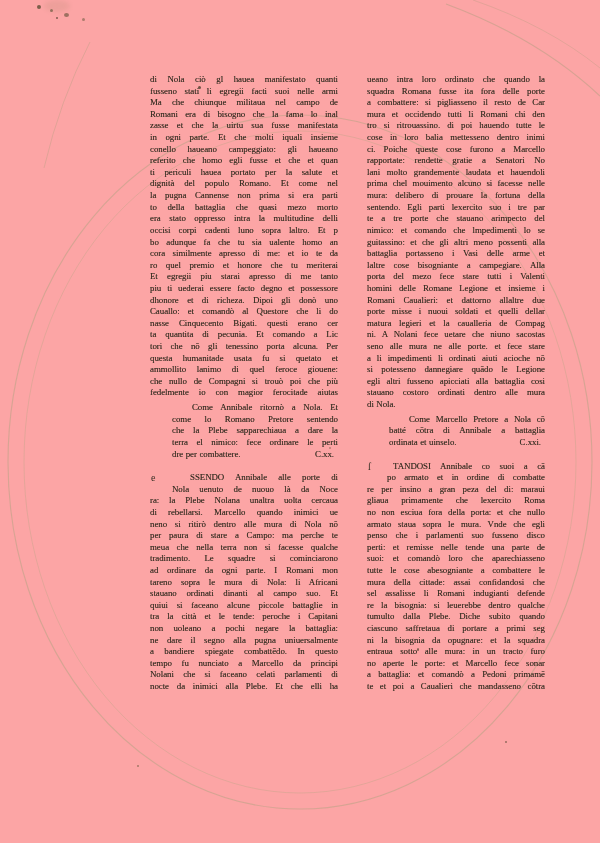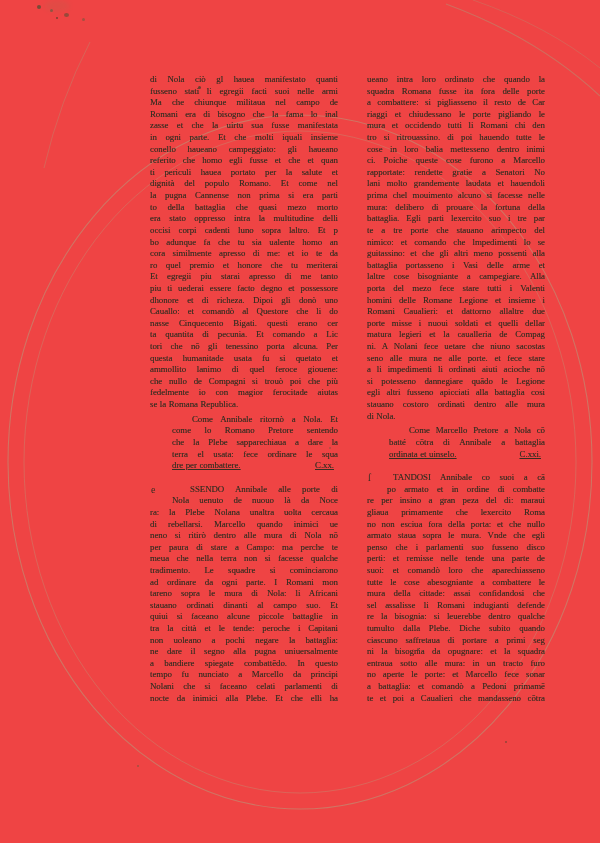--- a/index.html
+++ b/index.html
@@ -6,40 +6,40 @@
   html,body{margin:0;padding:0;}
   .page{
     position:relative;width:600px;height:843px;overflow:hidden;
     background:
       radial-gradient(95% 78% at 42% 38%, rgba(250,245,226,.55) 0%, rgba(250,245,226,0) 72%),
       linear-gradient(105deg, rgba(150,128,84,.20) 0%, rgba(150,128,84,0) 7%),
       linear-gradient(255deg, rgba(120,98,58,.30) 0%, rgba(120,98,58,0) 9%),
       linear-gradient(0deg,   rgba(116,95,56,.34) 0%, rgba(116,95,56,0) 11%),
       linear-gradient(180deg, rgba(152,132,90,.16) 0%, rgba(152,132,90,0) 6%),
       #e7decp;
-    background-color:#ef4444;
+    background-color:#fca5a5;
     font-family:"Liberation Serif","DejaVu Serif",serif;
     color:#362e22;
   }
   .col{position:absolute;top:74px;}
   #col-left{left:150px;width:188px;}
   #col-right{left:367px;width:178px;}
   .ln{
     font-size:8.9px;line-height:11.62px;height:11.62px;overflow:hidden;
     text-align:justify;text-align-last:justify;
     letter-spacing:-0.05px;word-spacing:0.35px;
     text-shadow:0 0 0.35px rgba(54,46,34,.55);
   }
   .ln.short{text-align-last:left;}
   .block{position:relative;}
   .rubric{margin-top:3px;}
   .chapter_start{margin-top:12px;}
   .r-first{padding-left:42px;}
   .r-rest{padding-left:22px;}
-  .r-last{display:flex;justify-content:space-between;padding-left:22px;text-align-last:auto;text-decoration:underline;}
+  .r-last{display:flex;justify-content:space-between;padding-left:22px;text-align-last:auto;}
   .r-last .num{padding-right:4px;}
   #col-left .ind0{padding-left:40px;}
   #col-left .ind1{padding-left:22px;}
   #col-right .ind0{padding-left:26px;}
   #col-right .ind1{padding-left:20px;}
   .guide{position:absolute;left:1px;top:0;font-size:10px;line-height:11.62px;}
   .overlay{position:absolute;left:0;top:0;pointer-events:none;}
   .speck{position:absolute;border-radius:50%;pointer-events:none;}
 </style>
 </head>
@@ -90,27 +90,26 @@
         <div class="ln">piu ti uederai essere facto degno et possessore</div>
         <div class="ln">dhonore et di richeza. Dipoi gli donò uno</div>
         <div class="ln">Cauallo: et comandò al Questore che li do</div>
         <div class="ln">nasse Cinquecento Bigati. questi erano cer</div>
         <div class="ln">ta quantita di pecunia. Et comando a Lic</div>
         <div class="ln">tori che nō gli tenessino porta alcuna. Per</div>
         <div class="ln">questa humanitade usata fu si quetato et</div>
         <div class="ln">ammollito lanimo di quel feroce giouene:</div>
         <div class="ln">che nullo de Compagni si trouò poi che più</div>
         <div class="ln">fedelmente io con magior ferocitade aiutas</div>
-        <div class="ln short">se la Romana Republica.</div>
       </div>
       <div class="block rubric">
         <div class="ln r-first">Come Annibale ritornò a Nola. Et</div>
         <div class="ln r-rest">come lo Romano Pretore sentendo</div>
         <div class="ln r-rest">che la Plebe sapparechiaua a dare la</div>
-        <div class="ln r-rest">terra el usata: fece ordinare le squa</div>
+        <div class="ln r-rest">terra el nimico: fece ordinare le perti</div>
         <div class="ln r-last">
           <span>dre per combattere.</span>
           <span class="num">C.xx.</span>
         </div>
       </div>
       <div class="block chapter_start">
         <span class="guide">e</span>
         <div class="ln ind0">SSENDO Annibale alle porte di</div>
         <div class="ln ind1">Nola uenuto de nuouo là da Noce</div>
         <div class="ln">ra: la Plebe Nolana unaltra uolta cercaua</div>
@@ -130,30 +129,29 @@
         <div class="ln">tempo fu nunciato a Marcello da principi</div>
         <div class="ln">Nolani che si faceano celati parlamenti di</div>
         <div class="ln">nocte da inimici alla Plebe. Et che elli ha</div>
       </div>
     </div>
   <div class="col" id="col-right">
       <div class="block body">
         <div class="ln">ueano intra loro ordinato che quando la</div>
         <div class="ln">squadra Romana fusse ita fora delle porte</div>
         <div class="ln">a combattere: si pigliasseno il resto de Car</div>
-        <div class="ln">riaggi et chiudessano le porte pigliando le</div>
         <div class="ln">mura et occidendo tutti li Romani chi den</div>
         <div class="ln">tro si ritrouassino. di poi hauendo tutte le</div>
         <div class="ln">cose in loro balia mettesseno dentro inimi</div>
         <div class="ln">ci. Poiche queste cose furono a Marcello</div>
         <div class="ln">rapportate: rendette gratie a Senatori No</div>
         <div class="ln">lani molto grandemente laudata et hauendoli</div>
         <div class="ln">prima chel mouimento alcuno si facesse nelle</div>
         <div class="ln">mura: delibero di prouare la fortuna della</div>
-        <div class="ln">battaglia. Egli parti lexercito suo i tre par</div>
+        <div class="ln">sentendo. Egli parti lexercito suo i tre par</div>
         <div class="ln">te a tre porte che stauano arimpecto del</div>
         <div class="ln">nimico: et comando che lmpedimenti lo se</div>
         <div class="ln">guitassino: et che gli altri meno possenti alla</div>
         <div class="ln">battaglia portasseno i Vasi delle arme et</div>
         <div class="ln">laltre cose bisogniante a campegiare. Alla</div>
         <div class="ln">porta del mezo fece stare tutti i Valenti</div>
         <div class="ln">homini delle Romane Legione et insieme i</div>
         <div class="ln">Romani Caualieri: et dattorno allaltre due</div>
         <div class="ln">porte misse i nuoui soldati et quelli dellar</div>
         <div class="ln">matura legieri et la caualleria de Compag</div>

